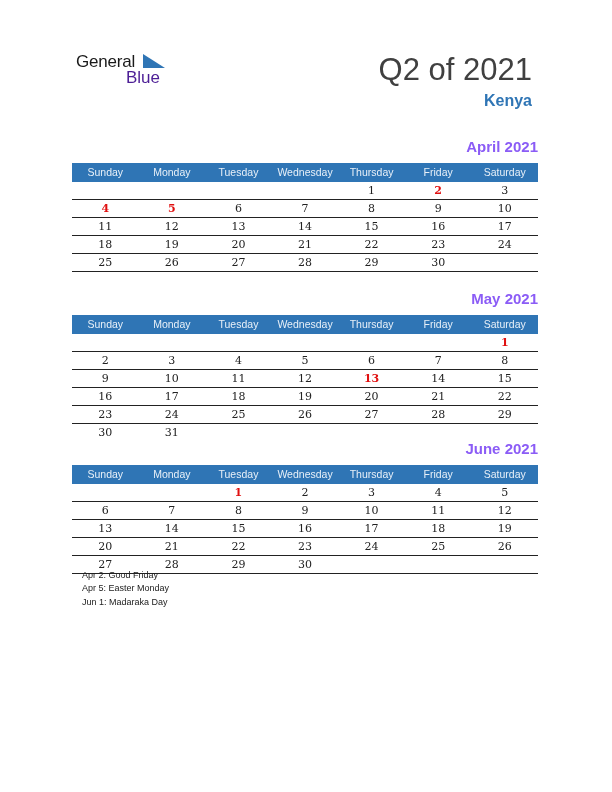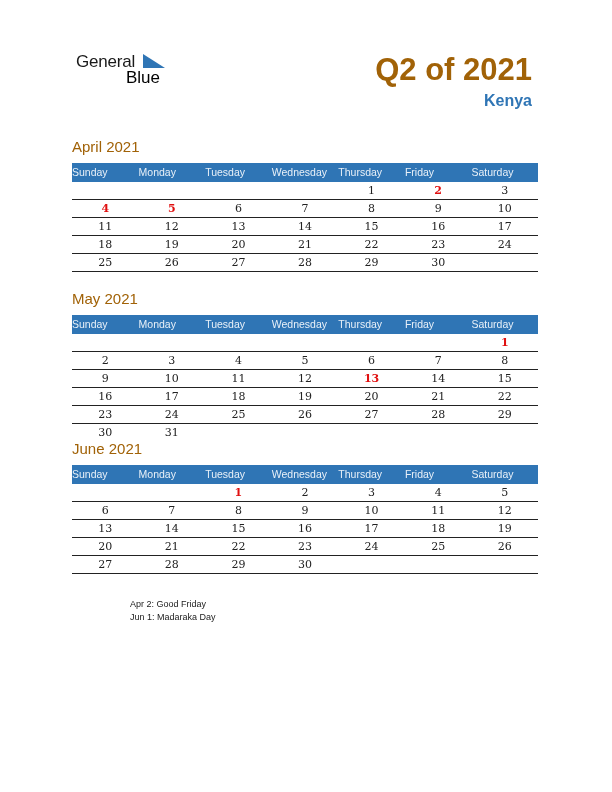--- a/index.html
+++ b/index.html
@@ -1,31 +1,31 @@
 <!DOCTYPE html>
 <html><head>
 <meta charset="utf-8">
 <style>
   html, body { margin:0; padding:0; background:#ffffff; }
   body { width:612px; height:792px; position:relative; overflow:hidden; font-family:"Liberation Sans", sans-serif; }
   .logo { position:absolute; left:76px; top:52px; width:100px; height:36px; }
   .logo .general { position:absolute; left:0; top:0; font-size:17px; color:#1a1a1a; letter-spacing:-0.2px;text-align:center; }
-  .logo .blue { position:absolute; left:50px; top:16px; font-size:17px; color:#000000; }
+  .logo .blue { position:absolute; left:50px; top:16px; font-size:17px; color:#4c1d95; }
   .logo .tri { position:absolute; left:67px; top:2px; width:0; height:0; border-bottom:14px solid #2f75b5; border-right:22px solid transparent; }
-  .title { position:absolute; right:80px; top:52px; font-size:31px; font-weight:bold; color:#a16207; }
+  .title { position:absolute; right:80px; top:52px; font-size:31px; font-weight:normal; color:#404040; }
   .country { position:absolute; right:80px; top:92px; font-size:16px; font-weight:bold; color:#2f75b5; }
   .month { position:absolute; left:72px; width:466px; }
-  .month-title { text-align:left; font-size:15px; color:#a16207; height:20px; line-height:20px; }
+  .month-title { text-align:right; font-size:15px; color:#8b5cf6; height:20px; line-height:20px;font-weight:bold; }
   .hdr { display:flex; background:#2f75b5; height:19px; margin-top:6px; }
-  .hdr div { flex:1; color:#e8f0f8; font-size:10.5px; line-height:19px; }
+  .hdr div { flex:1; text-align:center; color:#e8f0f8; font-size:10.5px; line-height:19px; }
   .row { display:flex; height:17px; border-bottom:1.5px solid #222; }
   .row.noline { border-bottom:none; }
   .row div { flex:1; text-align:center; font-family:"DejaVu Serif", serif; font-size:11px; line-height:17px; color:#222; }
   .row div.hol { color:#e01010; font-weight:bold; }
-  .notes { position:absolute; left:82px; top:598px; font-size:9px; color:#222; line-height:13.4px;margin-left:48px; }
+  .notes { position:absolute; left:82px; top:569px; font-size:9px; color:#222; line-height:13.4px; }
 </style>
 </head>
 <body>
 
 <div class="logo">
   <span class="general">General</span>
   <span class="tri"></span>
   <span class="blue">Blue</span>
 </div>
 
@@ -210,14 +210,15 @@
         <div>30</div>
         <div></div>
         <div></div>
         <div></div>
       </div>
     </div>
   </div>
 
 <div class="notes" id="notes">
     <div>Apr 2: Good Friday</div>
+    <div>Apr 5: Easter Monday</div>
     <div>Jun 1: Madaraka Day</div>
   </div>
 
 </body></html>

